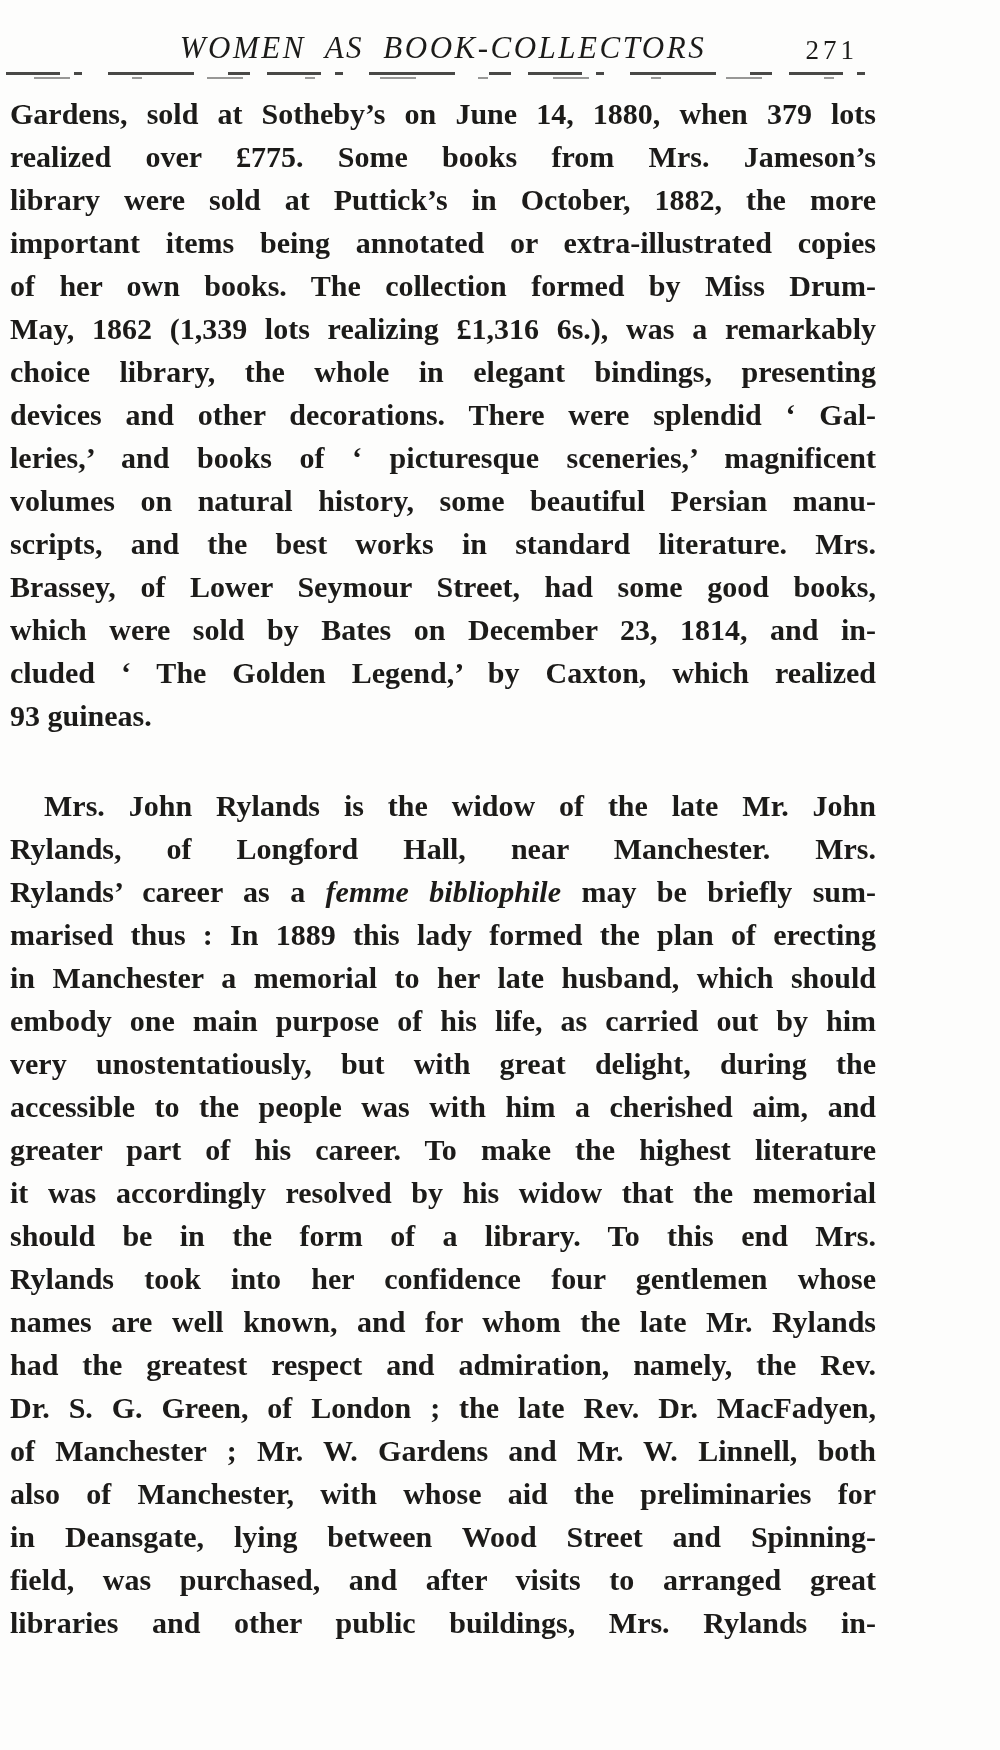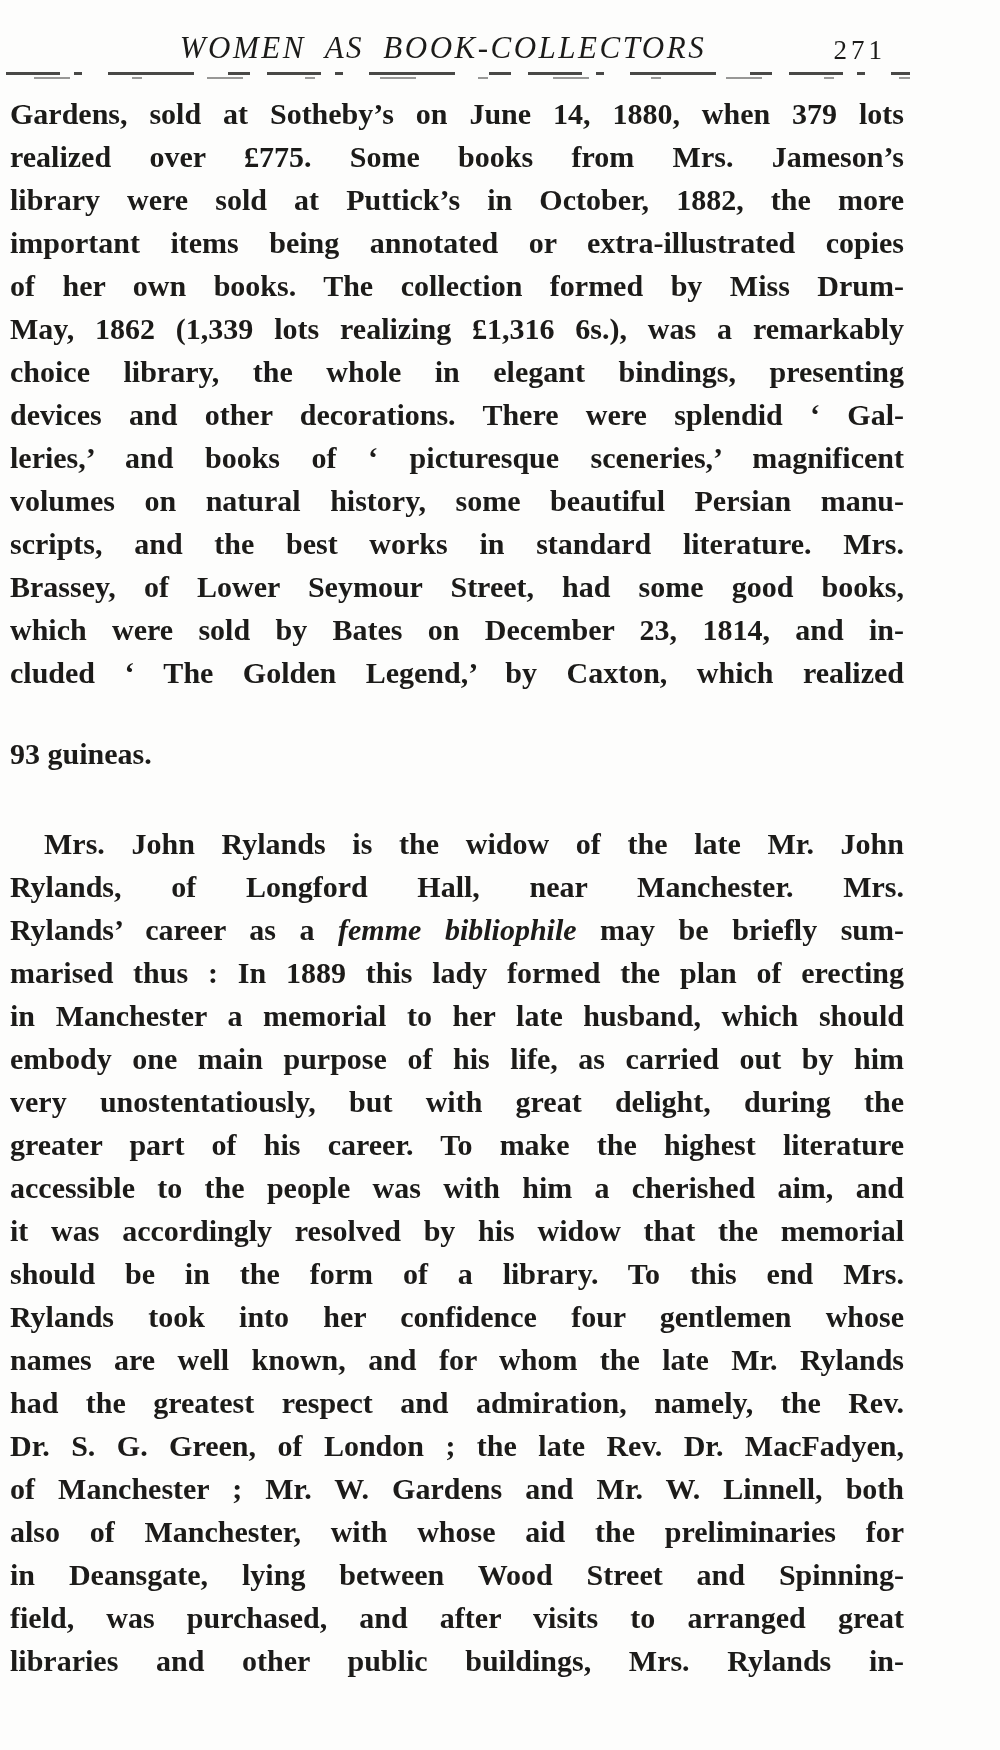--- a/index.html
+++ b/index.html
@@ -9,21 +9,20 @@
   html,body{margin:0;padding:0;}
   body{background:var(--paper);}
   .page{
     position:relative;
     width:892px;
     height:1750px;
     background:var(--paper);
     overflow:hidden;
     font-family:"Liberation Serif","DejaVu Serif",serif;
     color:var(--ink);
-    padding-left:28px;
   }
   .header{
     position:absolute;
     top:28px;
     left:0;
     right:0;
     height:44px;
   }
   .header-title{
     position:absolute;
@@ -80,21 +79,20 @@
     line-height:43px;
   }
   .paragraph{margin:0;font-weight:bold;}
   .line{
     text-align:justify;
     text-align-last:justify;
     white-space:normal;
   }
   .line.last-left{
     text-align-last:left;
-    margin-top:38px;
   }
   .line.indent{
     text-indent:34px;
     margin-top:47px;
   }
   .line i{
     font-style:italic;
   }
 </style>
 </head>
@@ -127,22 +125,22 @@
         <div class="line last-left">93 guineas.</div>
       </div>
       <div class="paragraph">
         <div class="line indent">Mrs. John Rylands is the widow of the late Mr. John</div>
         <div class="line">Rylands, of Longford Hall, near Manchester. Mrs.</div>
         <div class="line">Rylands’ career as a <i>femme bibliophile</i> may be briefly sum-</div>
         <div class="line">marised thus : In 1889 this lady formed the plan of erecting</div>
         <div class="line">in Manchester a memorial to her late husband, which should</div>
         <div class="line">embody one main purpose of his life, as carried out by him</div>
         <div class="line">very unostentatiously, but with great delight, during the</div>
+        <div class="line">accessible to the people was with him a cherished aim, and</div>
         <div class="line">greater part of his career. To make the highest literature</div>
-        <div class="line">accessible to the people was with him a cherished aim, and</div>
         <div class="line">it was accordingly resolved by his widow that the memorial</div>
         <div class="line">should be in the form of a library. To this end Mrs.</div>
         <div class="line">Rylands took into her confidence four gentlemen whose</div>
         <div class="line">names are well known, and for whom the late Mr. Rylands</div>
         <div class="line">had the greatest respect and admiration, namely, the Rev.</div>
         <div class="line">Dr. S. G. Green, of London ; the late Rev. Dr. MacFadyen,</div>
         <div class="line">of Manchester ; Mr. W. Gardens and Mr. W. Linnell, both</div>
         <div class="line">also of Manchester, with whose aid the preliminaries for</div>
         <div class="line">in Deansgate, lying between Wood Street and Spinning-</div>
         <div class="line">field, was purchased, and after visits to arranged great</div>

